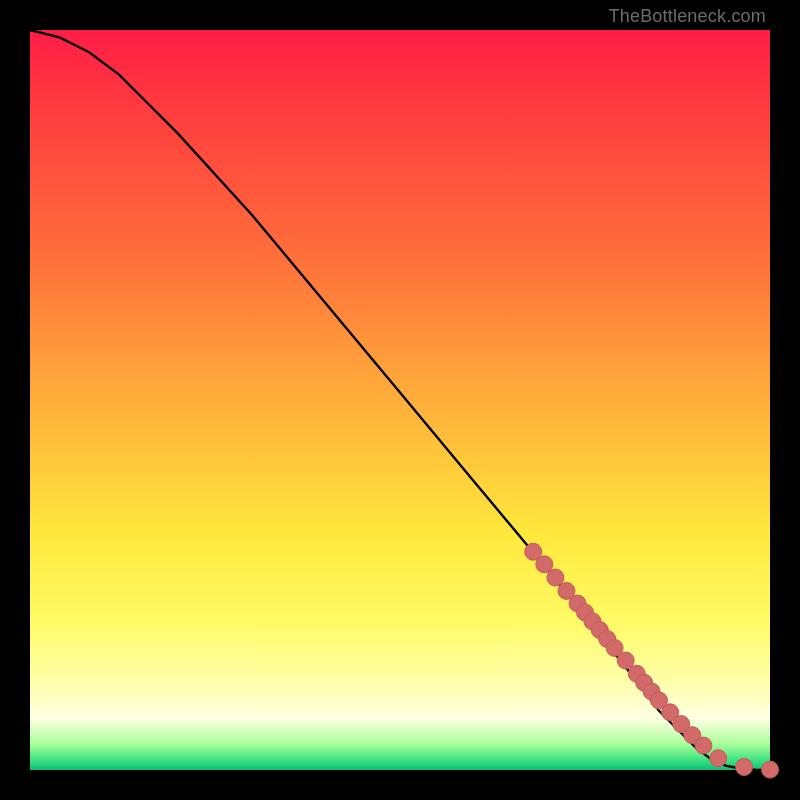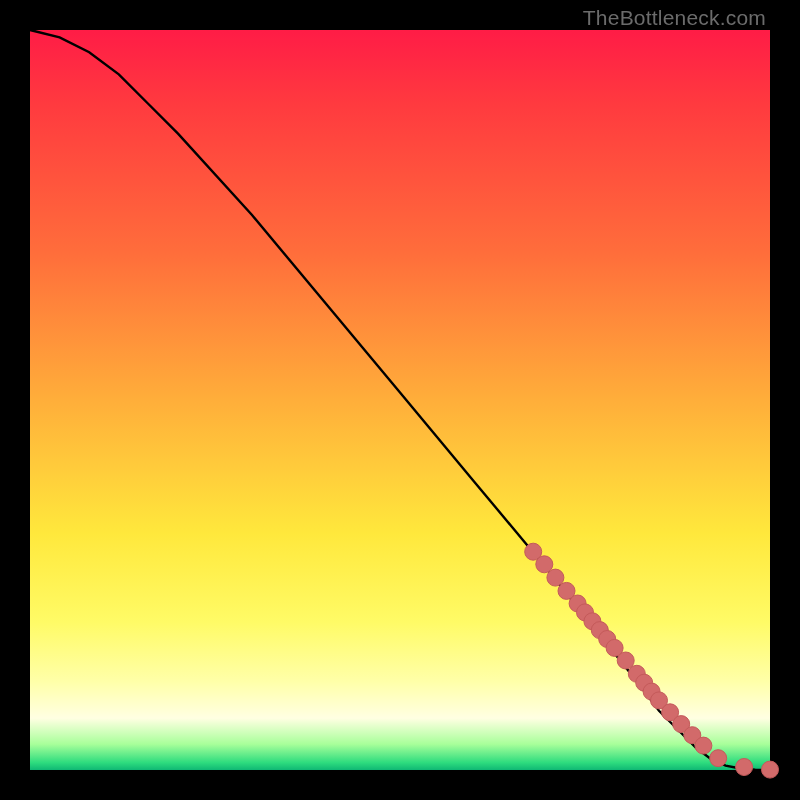--- a/index.html
+++ b/index.html
@@ -36,21 +36,21 @@
       #a8ff9a 96.5%,
       #2edc7e 99%,
       #0fb874 100%
     );
   }
   .watermark {
     position: absolute;
     top: 6px;
     right: 34px;
     color: #6b6b6b;
-    font-size: 21px;
+    font-size: 18px;
     font-weight: 500;
     letter-spacing: 0.2px;
     user-select: none;
   }
   svg.curve {
     position: absolute;
     left: 0;
     top: 0;
     width: 740px;
     height: 740px;

